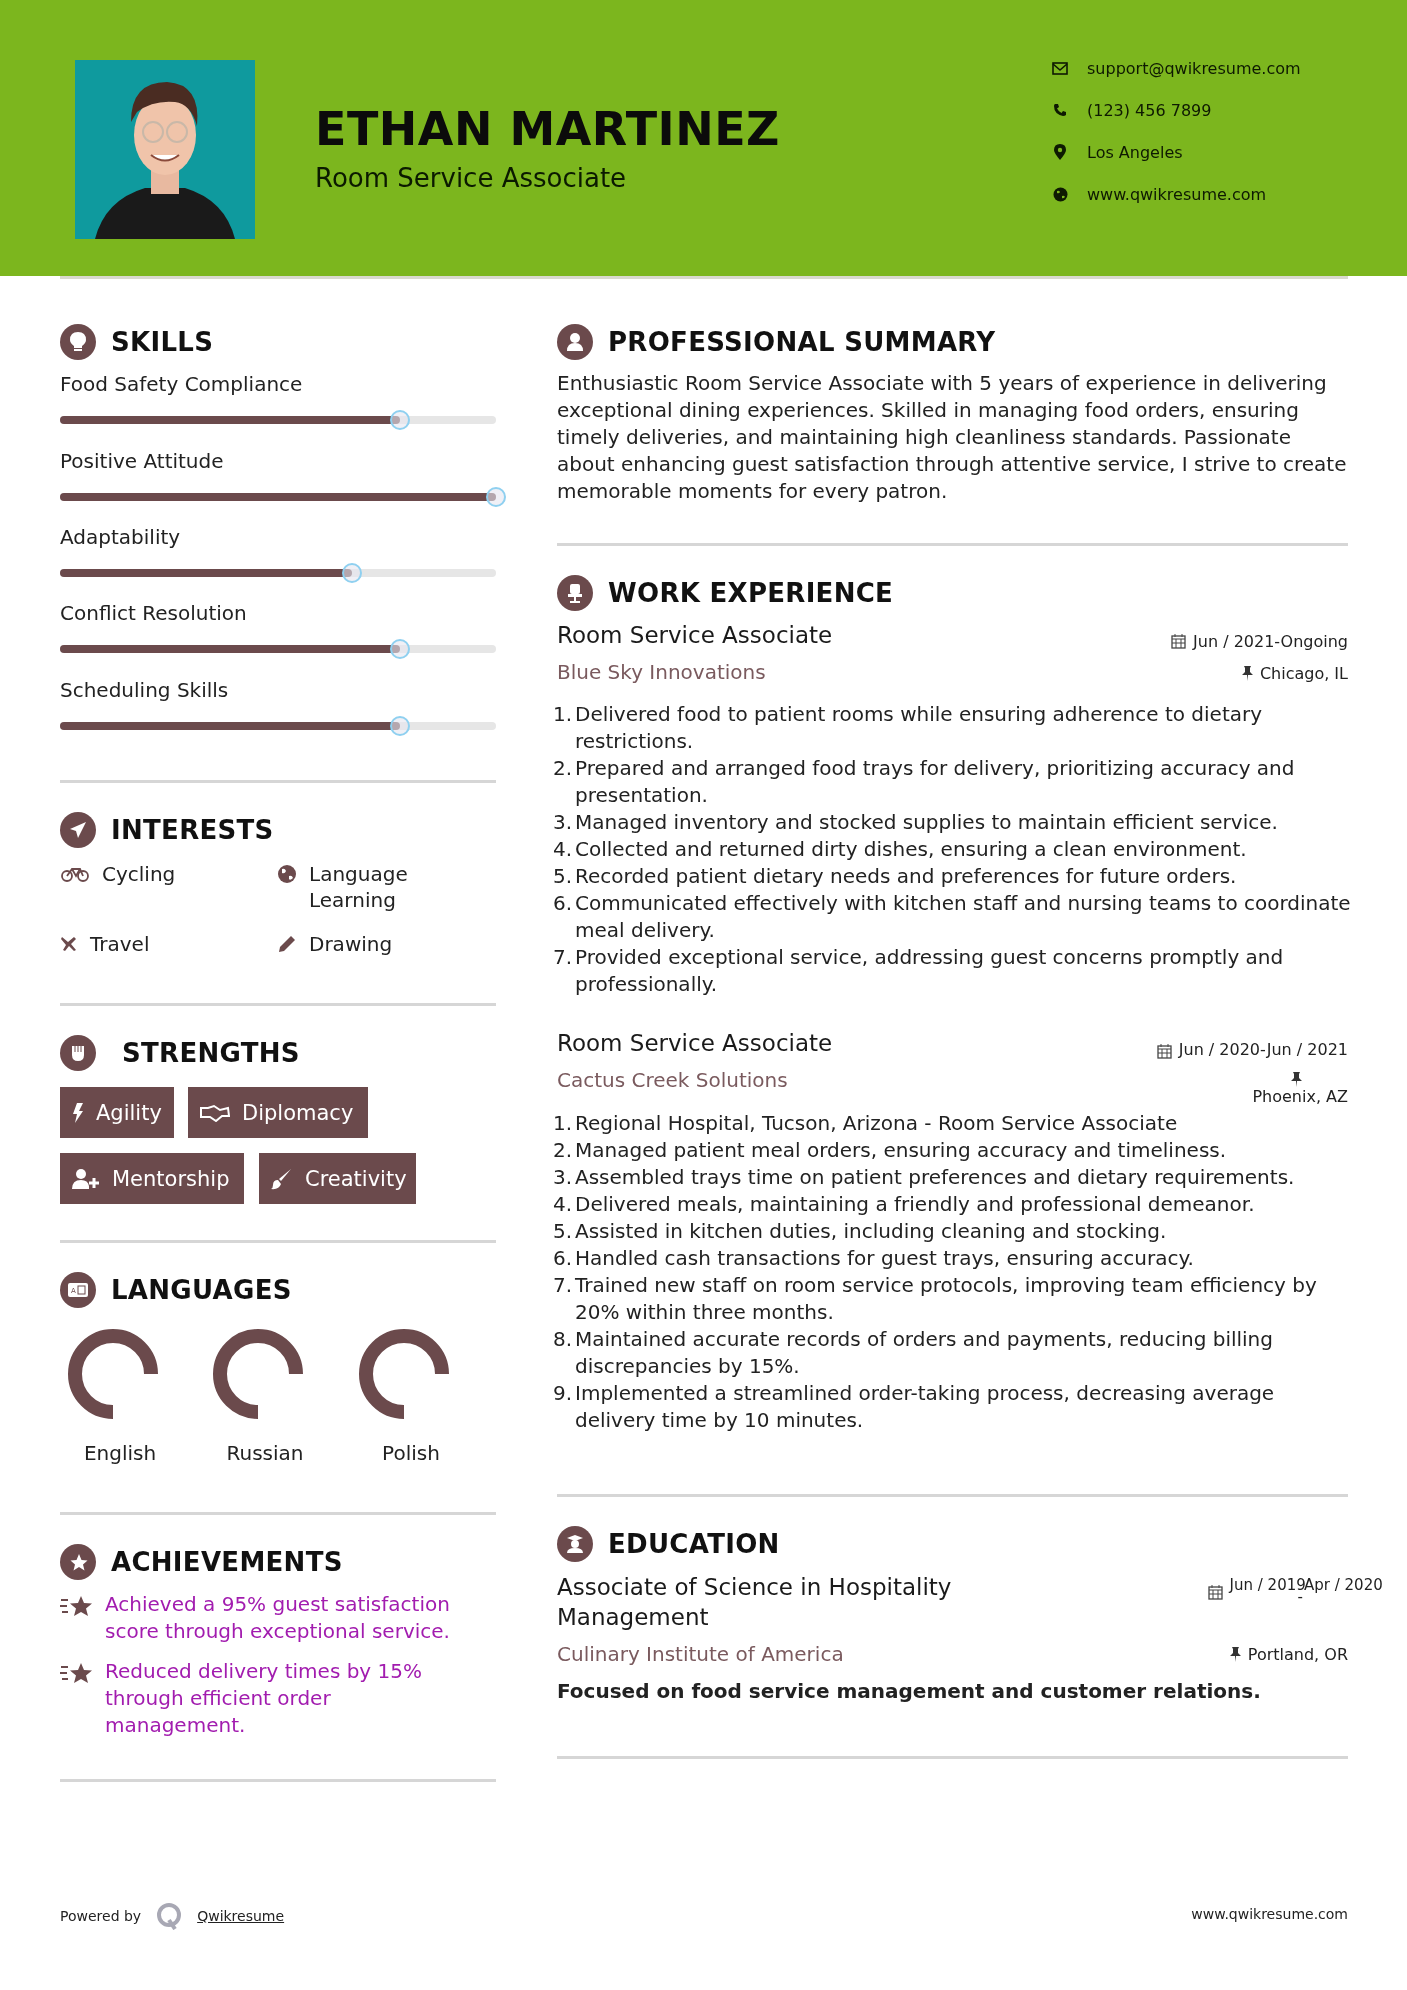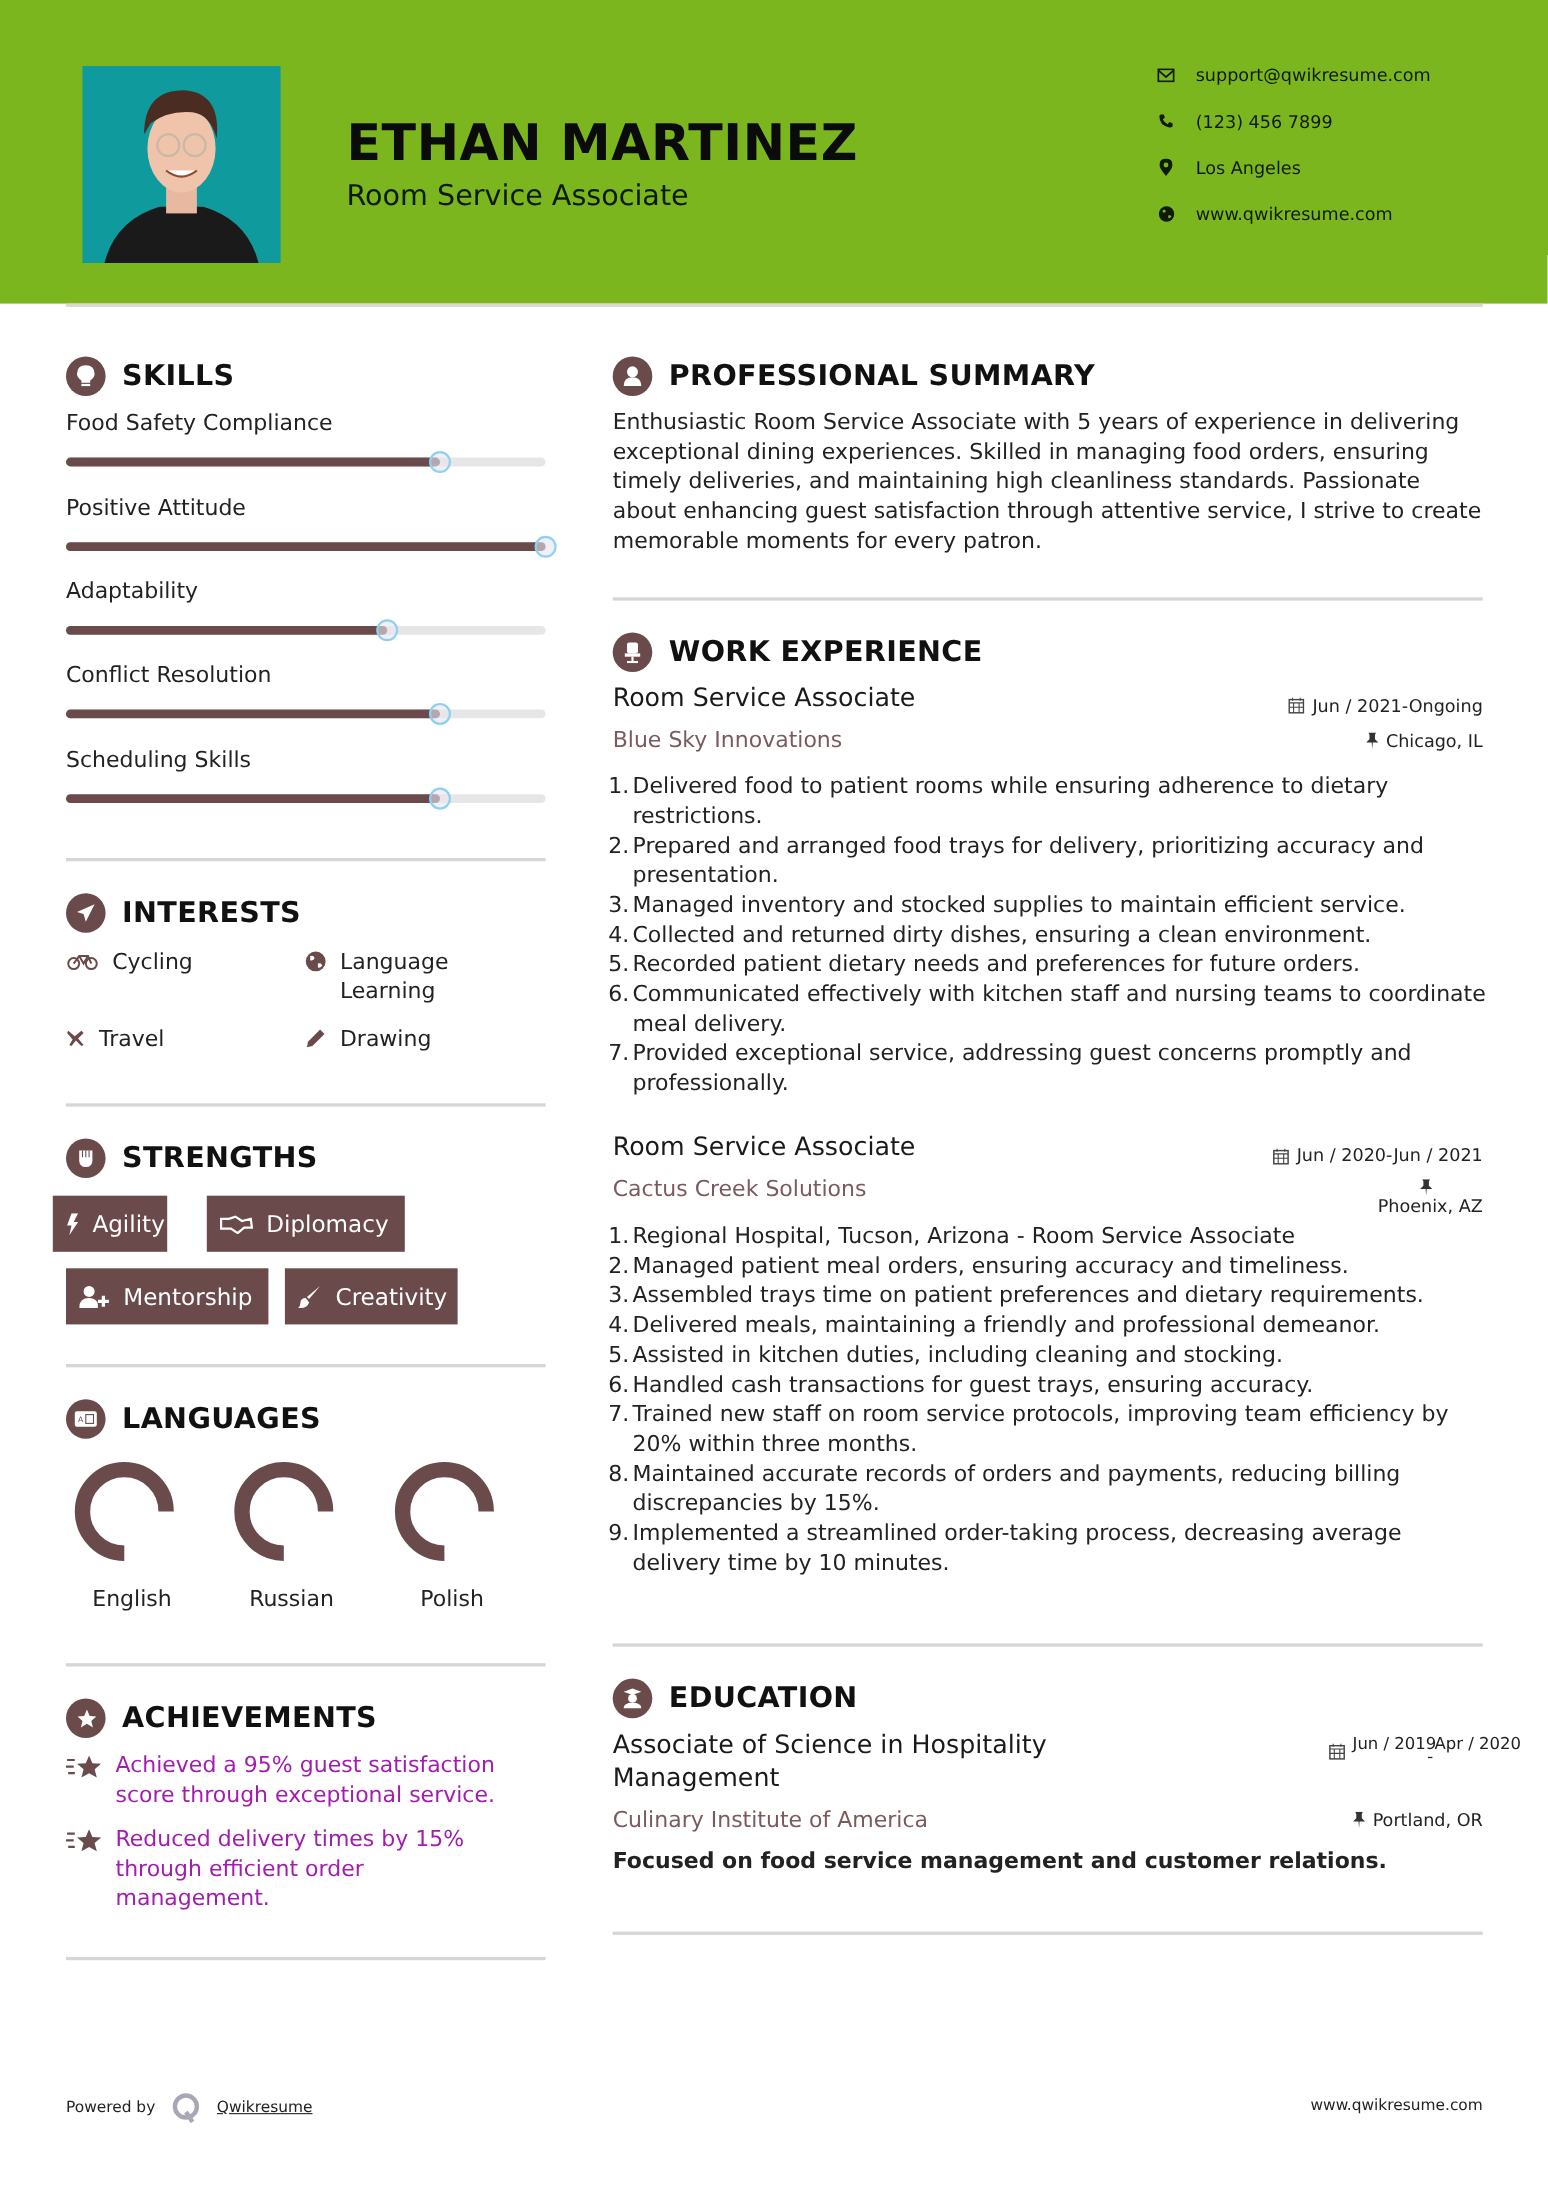--- a/index.html
+++ b/index.html
@@ -192,31 +192,31 @@
   <span class="ic" style="width:20px">
     <svg width="20" height="20" viewBox="0 0 20 20">
         <path d="M2 18 L3 13 L14 2 L18 6 L7 17 Z" fill="#6b4a4c"></path>
       </svg>
   </span>
   <span>Drawing</span>
 </div>
 
 <div class="divider" style="left:60px; top:1003px; width:436px;"></div>
 
-<div class="section-head" style="left:60px; top:1035px;">
+<div class="section-head" style="left:60px; top:1035px;gap:11px;">
   <span class="badge-icon">
     <svg width="16" height="20" viewBox="0 0 16 20">
         <path d="M2 3 L14 3 L14 12 Q14 18 8 18 Q2 18 2 12 Z" fill="#fff"></path>
         <path d="M5 3 L5 9 M8 3 L8 9 M11 3 L11 9" stroke="#6b4a4c" stroke-width="1"></path>
       </svg>
   </span>
   <span class="title">STRENGTHS</span>
 </div>
 
-<div class="strength" style="left:48px; top:1087px; width:104px;">
+<div class="strength" style="left:60px; top:1087px; width:114px;">
   <span class="ic">
     <svg width="12" height="20" viewBox="0 0 12 20">
         <path d="M5 0 L11 0 L7 8 L11 8 L3 20 L5 11 L1 11 Z" fill="#fff"></path>
       </svg>
   </span>
   <span>Agility</span>
 </div>
 <div class="strength" style="left:188px; top:1087px; width:180px;">
   <span class="ic">
     <svg width="30" height="18" viewBox="0 0 30 18">

